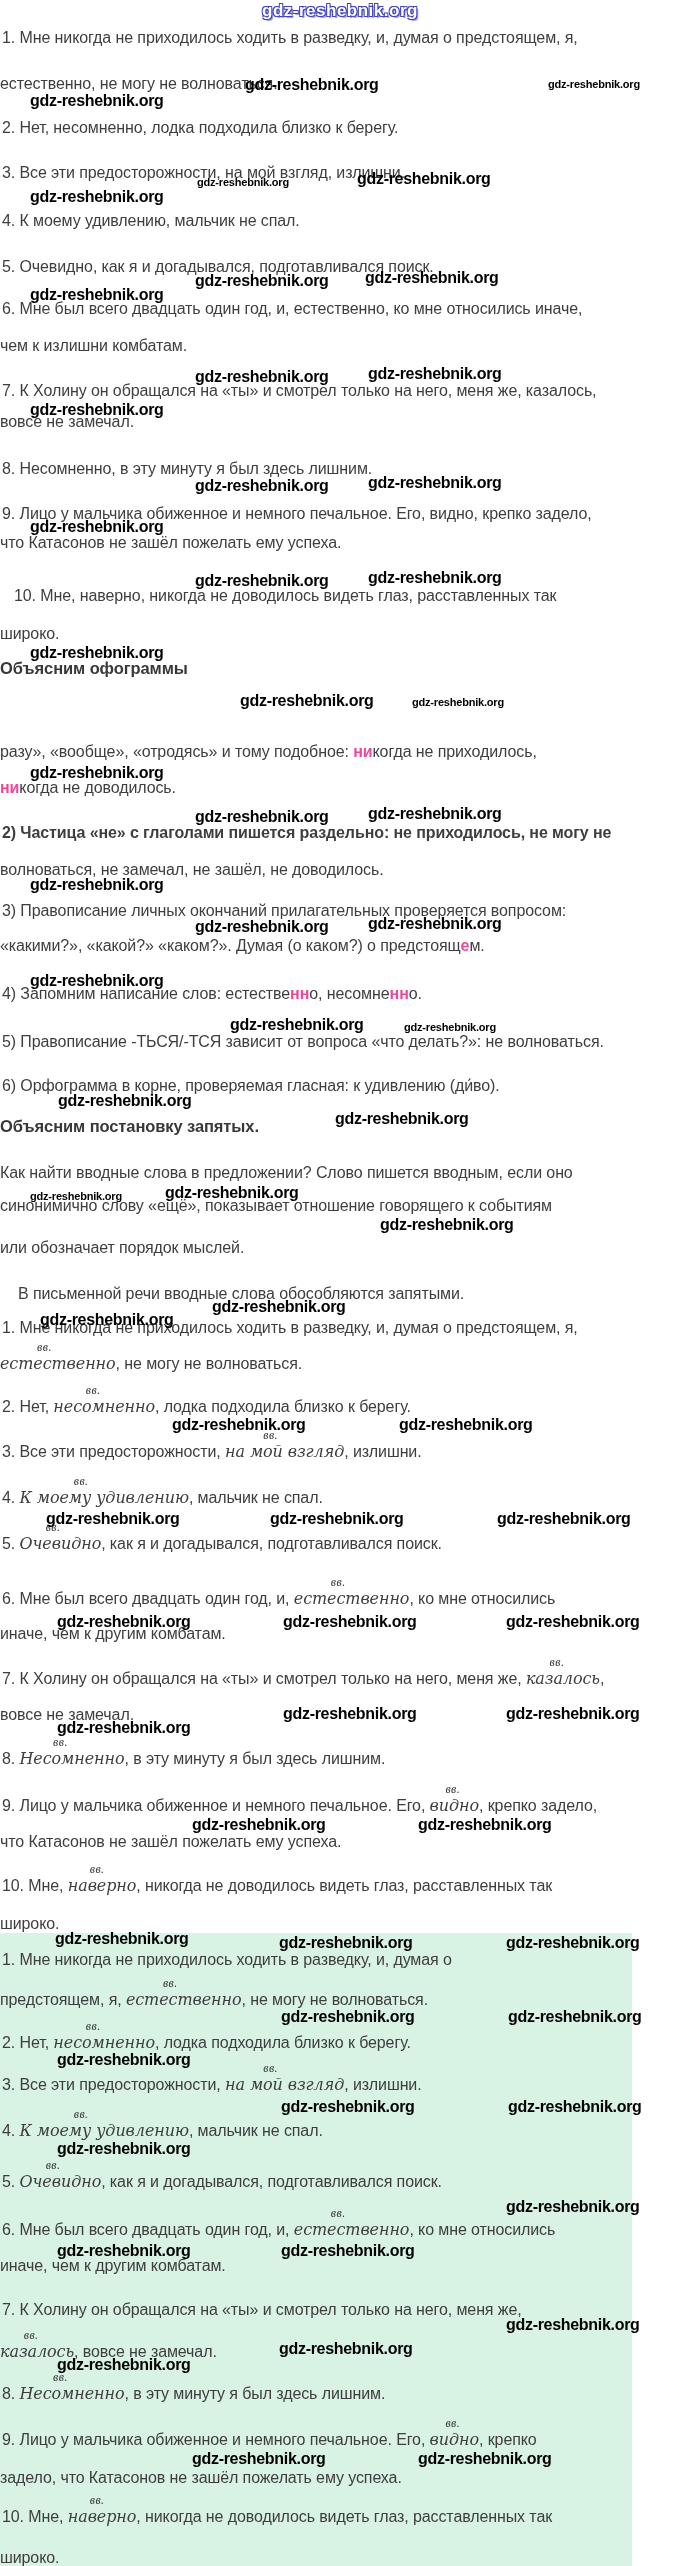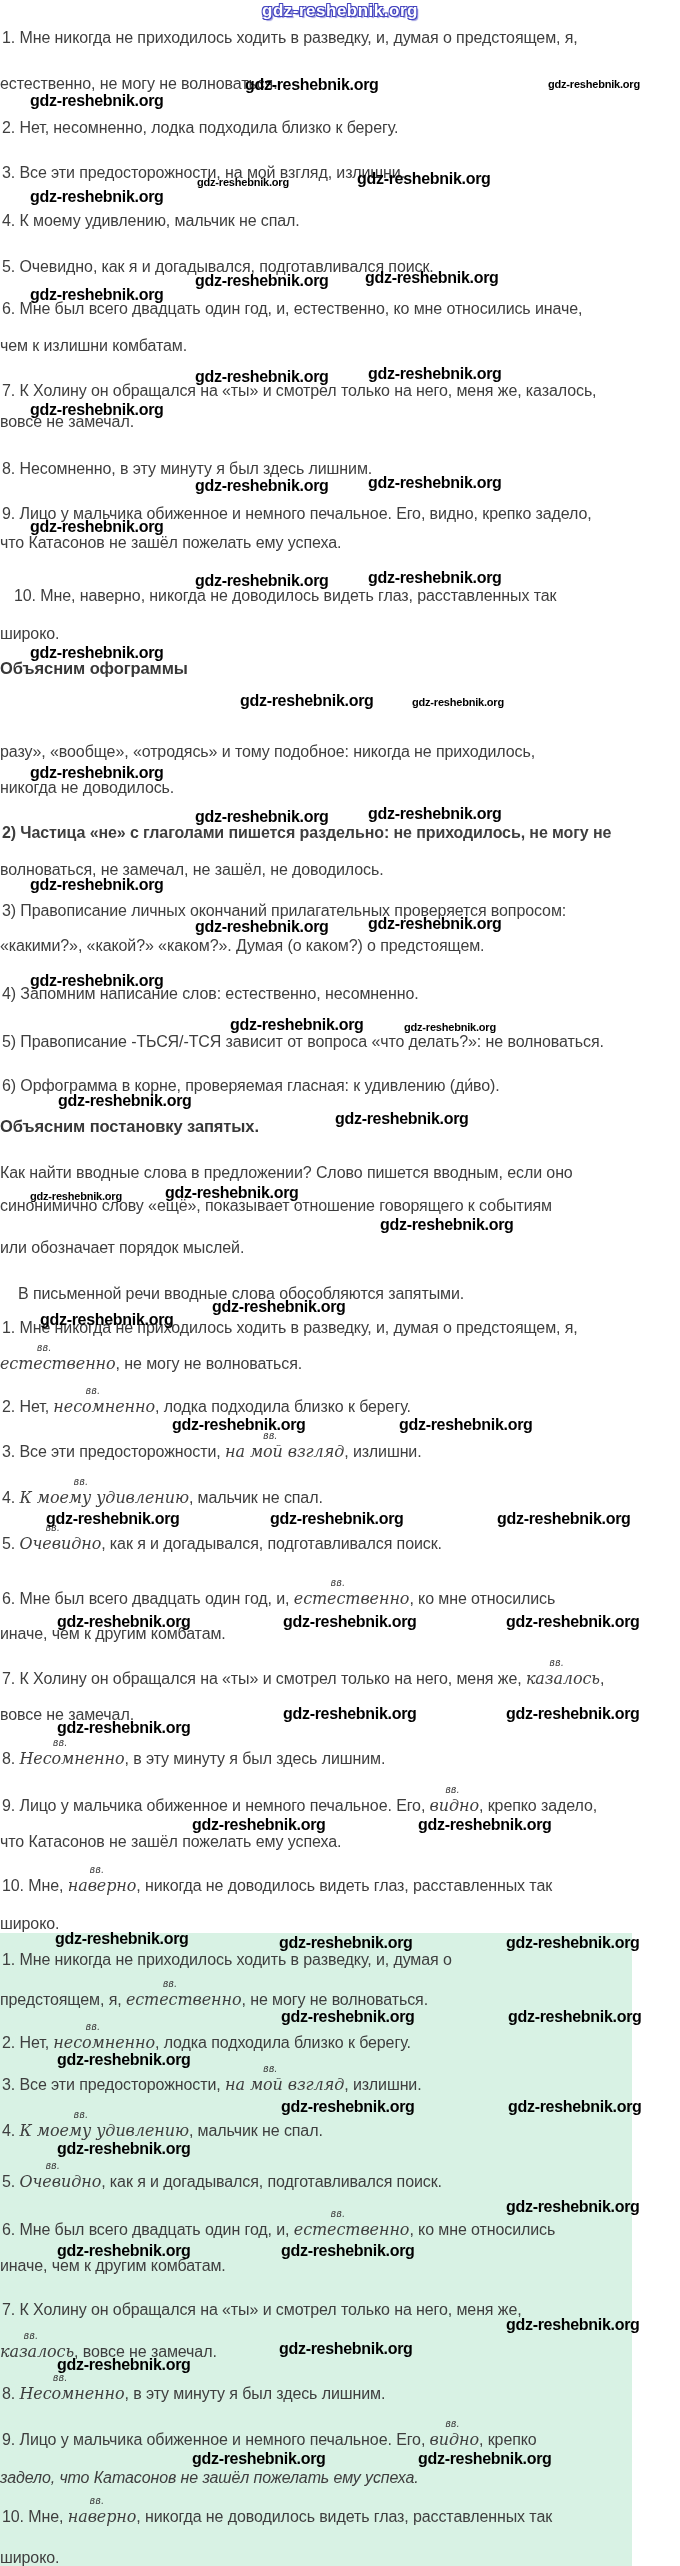--- a/index.html
+++ b/index.html
@@ -1,31 +1,31 @@
 <!DOCTYPE html>
 <html><head>
 <meta charset="utf-8">
 <style>
   html,body{margin:0;padding:0;background:#ffffff}
   body{width:680px;height:2566px;position:relative;overflow:hidden;
        font-family:"Liberation Sans",sans-serif;}
   #doc{position:absolute;left:0;top:0;width:680px;height:2566px;}
   .line{position:absolute;font-size:16px;line-height:20px;color:#3e3e3e;
         white-space:nowrap;letter-spacing:-0.1px;z-index:2;}
-  .line b{font-weight:normal;color:#404040;}
+  .line b{font-weight:bold;color:#ec4899;}
   .heading{position:absolute;font-size:16.5px;line-height:20px;font-weight:bold;
            color:#383838;white-space:nowrap;z-index:2;letter-spacing:-0.1px;}
   .wm{position:absolute;color:#000;font-weight:bold;white-space:nowrap;z-index:3;}
   .wm.lg{font-size:16px;letter-spacing:-0.3px;}
   .wm.sm{font-size:11px;letter-spacing:-0.2px;}
   .hl{position:absolute;z-index:1;}
   .ann{position:relative;font-family:"DejaVu Serif",serif;font-style:italic;
        font-size:16px;display:inline-block;}
-  .vv{position:absolute;top:-12px;left:32%;font-size:10px;line-height:11px;
-      letter-spacing:0.5px;font-family:Liberation Sans, sans-serif;font-style:italic;color:#3e3e3e;}
+  .vv{position:absolute;top:-12px;left:32%;font-size:12px;line-height:11px;
+      letter-spacing:0.5px;font-family:Liberation Serif, serif;font-style:italic;color:#3e3e3e;}
   .outline-wm{position:absolute;top:1px;left:0;right:0;text-align:center;
       font-size:17px;font-weight:bold;letter-spacing:0.5px;color:#ffffff;z-index:2;
       text-shadow:-1px -1px 0 #4343bf,1px -1px 0 #4343bf,-1px 1px 0 #4343bf,
                   1px 1px 0 #4343bf,2px 2px 1px #9a9ae0;}
 </style>
 </head>
 <body>
 
 <div id="doc">
   <div class="outline-wm">gdz-reshebnik.org</div>
@@ -146,16 +146,16 @@
     <div class="line" style="left: 0px; top: 2256px;">иначе, чем к другим комбатам.</div>
     <div class="line" style="left: 2px; top: 2300px;">7. К Холину он обращался на «ты» и смотрел только на него, меня же,</div>
     <div class="wm lg" style="left: 506px; top: 2316px;">gdz-reshebnik.org</div>
     <div class="line" style="left: 0px; top: 2342px;"><span class="ann"><span class="vv">вв.</span>казалось</span>, вовсе не замечал.</div>
     <div class="wm lg" style="left: 279px; top: 2340px;">gdz-reshebnik.org</div>
     <div class="wm lg" style="left: 57px; top: 2356px;">gdz-reshebnik.org</div>
     <div class="line" style="left: 2px; top: 2384px;">8. <span class="ann"><span class="vv">вв.</span>Несомненно</span>, в эту минуту я был здесь лишним.</div>
     <div class="line" style="left: 2px; top: 2430px;">9. Лицо у мальчика обиженное и немного печальное. Его, <span class="ann"><span class="vv">вв.</span>видно</span>, крепко</div>
     <div class="wm lg" style="left: 192px; top: 2450px;">gdz-reshebnik.org</div>
     <div class="wm lg" style="left: 418px; top: 2450px;">gdz-reshebnik.org</div>
-    <div class="line" style="left: 0px; top: 2468px; font-style: italic;">задело, что Катасонов не зашёл пожелать ему успеха.</div>
+    <div class="line" style="left: 0px; top: 2468px;">задело, что Катасонов не зашёл пожелать ему успеха.</div>
     <div class="line" style="left: 2px; top: 2507px;">10. Мне, <span class="ann"><span class="vv">вв.</span>наверно</span>, никогда не доводилось видеть глаз, расставленных так</div>
     <div class="line" style="left: 0px; top: 2548px;">широко.</div>
   </div>
 
 </body></html>

